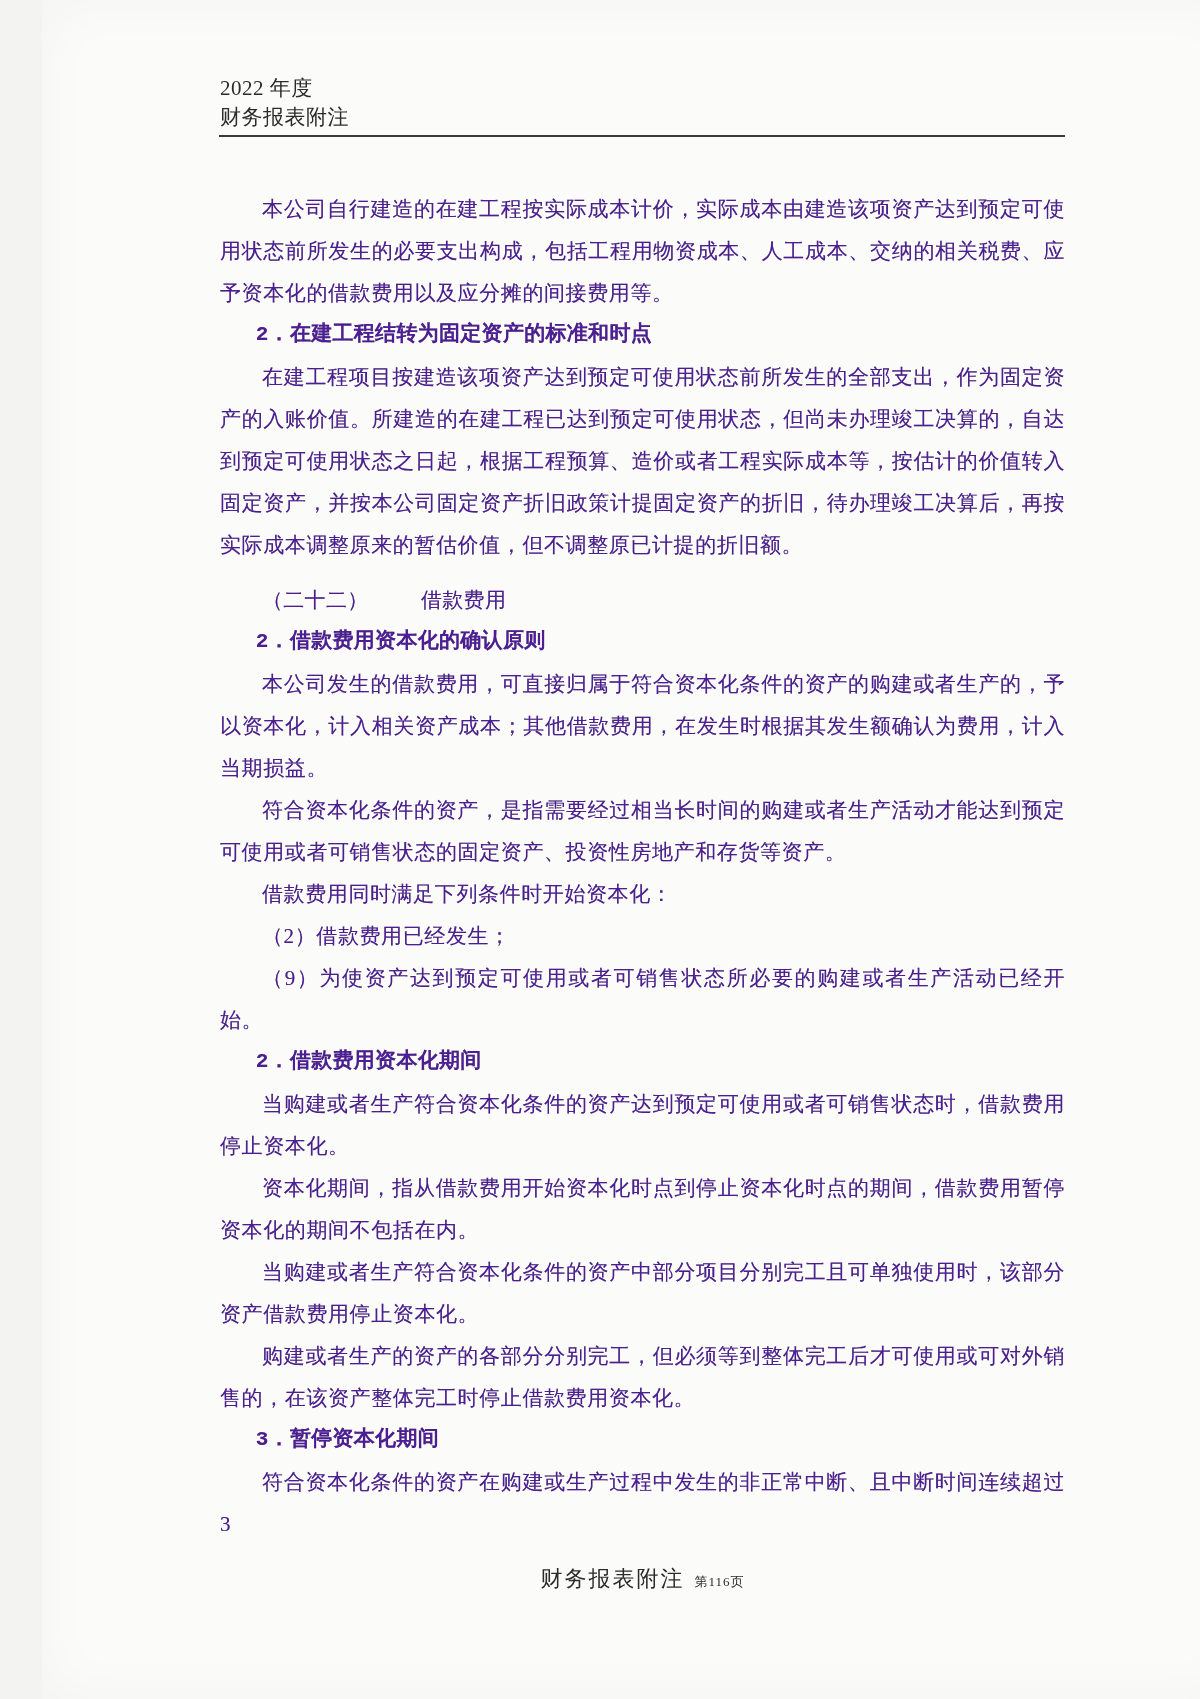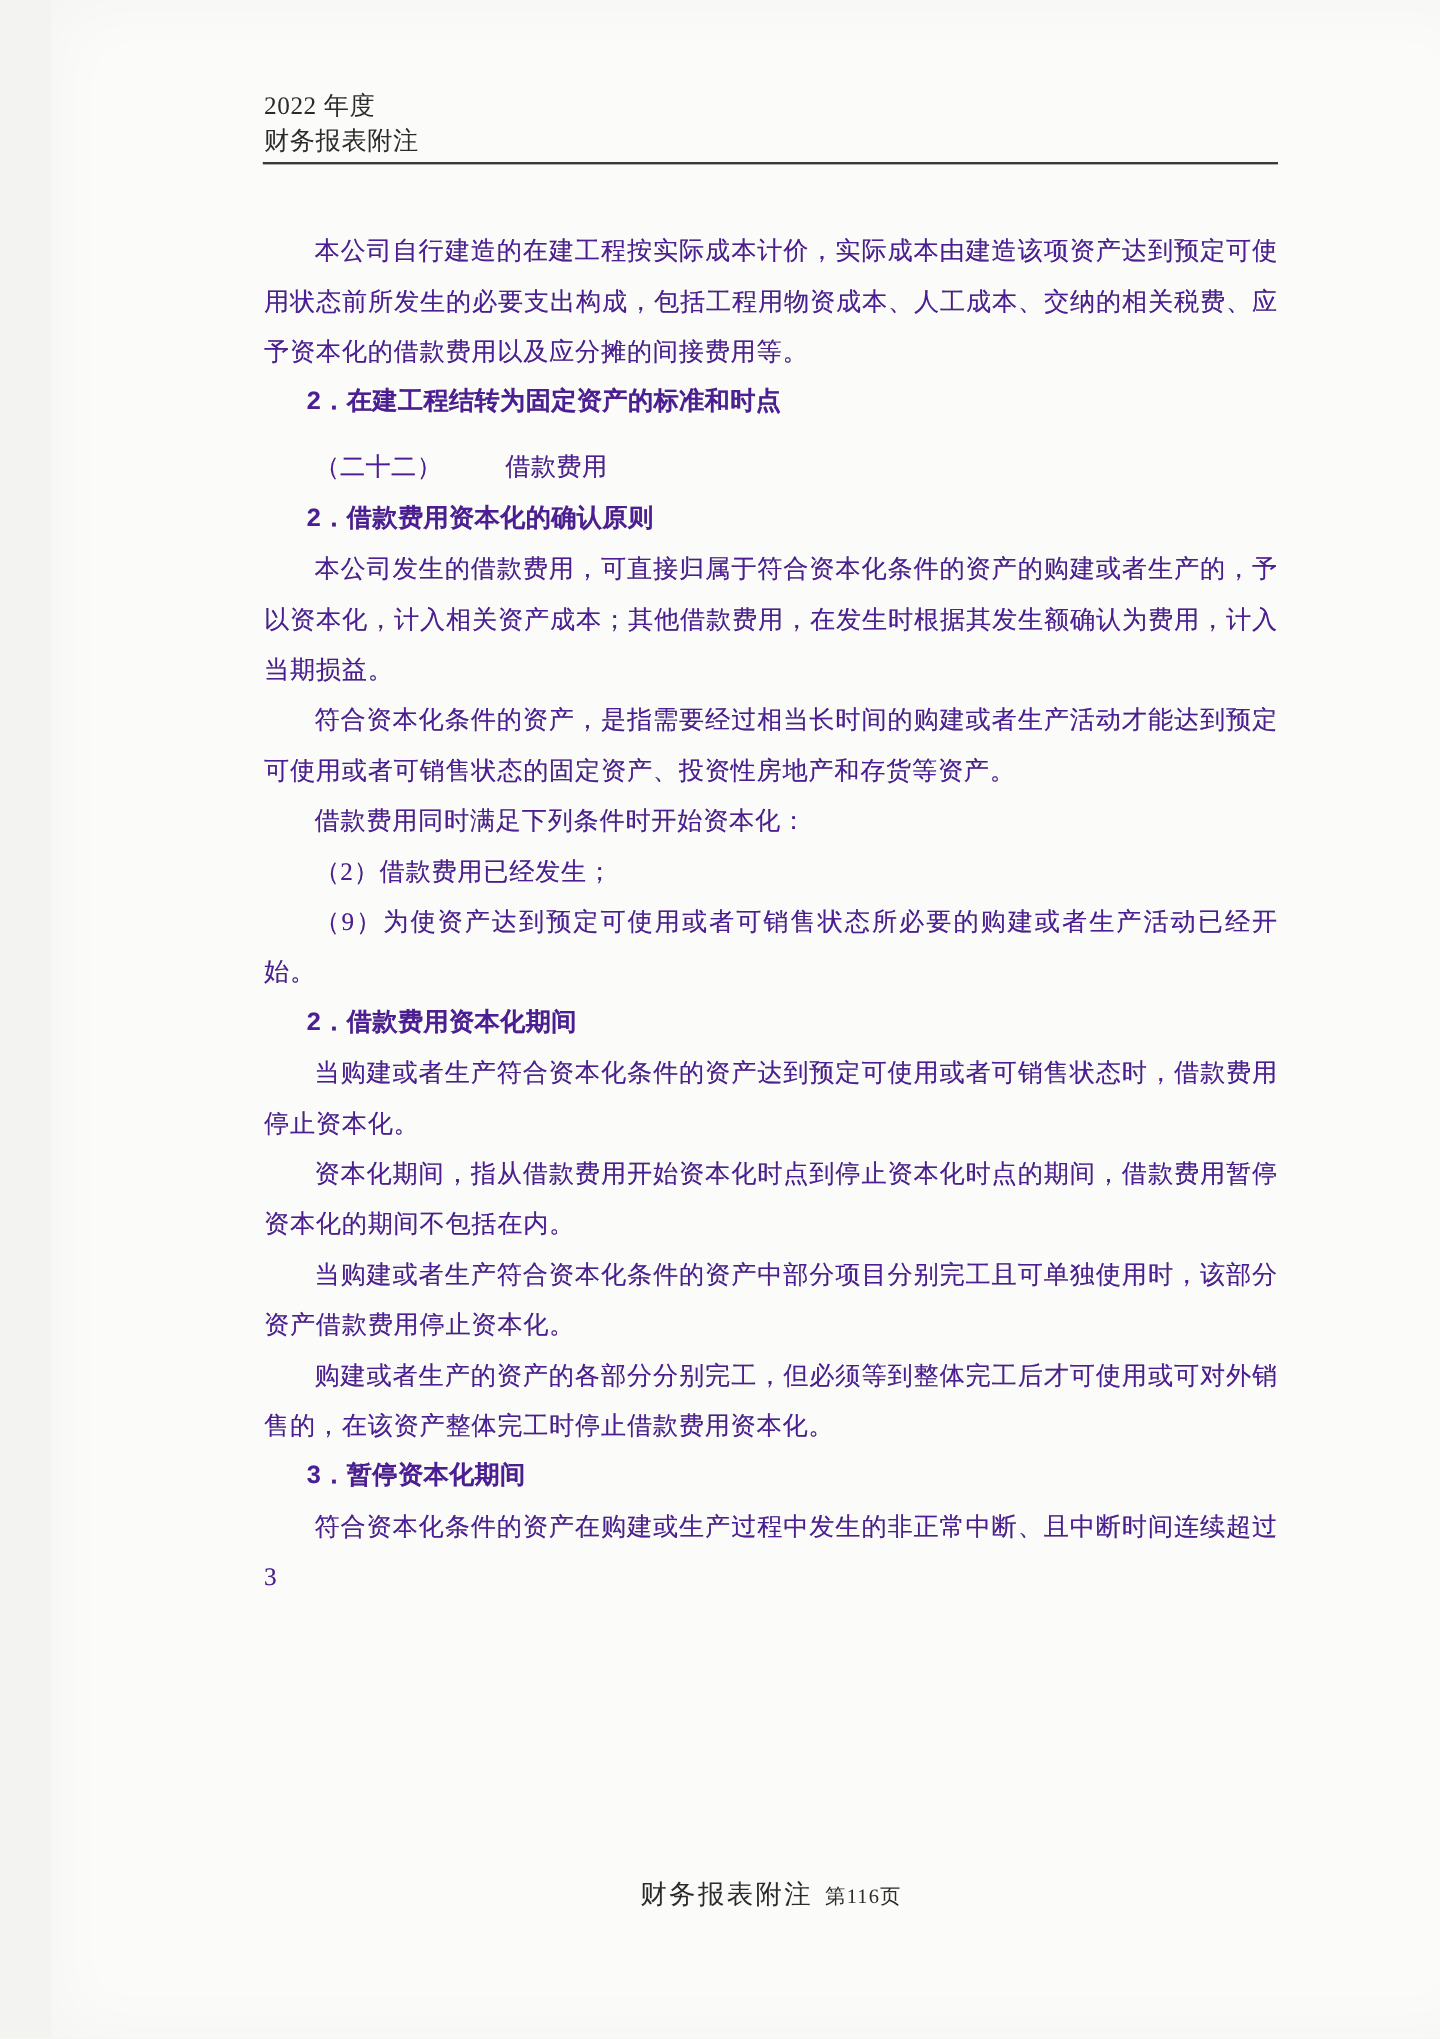--- a/index.html
+++ b/index.html
@@ -41,21 +41,21 @@
     text-align: justify;
     text-justify: inter-ideograph;
     color: #4c1d95;
     text-shadow: 0 0 0.5px rgba(40,40,40,0.45);
   }
   .content p { margin: 0; }
   .para { text-indent: 2em; }
   .heading {
     text-indent: 1.7em;
     font-weight: 700;
-    font-family: Liberation Sans, sans-serif;
+    font-family: Liberation Mono, monospace;
     letter-spacing: 0.3px;
   }
   .section-heading {
     text-indent: 2em;
     margin-top: 13px !important;
     font-weight: 400;
     font-family: "Liberation Sans", "DejaVu Sans", sans-serif;
     letter-spacing: 0.3px;
   }
   .section-heading .section-title { margin-left: 2.5em; }
@@ -65,39 +65,40 @@
     width: 845px;
     text-align: center;
     color: #2b2b2b;
     white-space: nowrap;
   }
   .footer-title {
     font-size: 22px;
     letter-spacing: 2px;
   }
   .footer-page {
-    font-size: 17px;
+    font-size: 13px;
     margin-left: 10px;
     letter-spacing: 1px;
   }
 </style>
 </head>
 <body>
 
 <div class="page">
 
   <div class="page-header">
     <div>2022 年度</div>
     <div>财务报表附注</div>
   </div>
   <div class="header-rule"></div>
 
   <div class="content">
     <p class="para">本公司自行建造的在建工程按实际成本计价，实际成本由建造该项资产达到预定可使用状态前所发生的必要支出构成，包括工程用物资成本、人工成本、交纳的相关税费、应予资本化的借款费用以及应分摊的间接费用等。</p>
     <p class="heading">2．在建工程结转为固定资产的标准和时点</p>
+    <p class="para">在建工程项目按建造该项资产达到预定可使用状态前所发生的全部支出，作为固定资产的入账价值。所建造的在建工程已达到预定可使用状态，但尚未办理竣工决算的，自达到预定可使用状态之日起，根据工程预算、造价或者工程实际成本等，按估计的价值转入固定资产，并按本公司固定资产折旧政策计提固定资产的折旧，待办理竣工决算后，再按实际成本调整原来的暂估价值，但不调整原已计提的折旧额。</p>
     <p class="section-heading"><span>（二十二）</span><span class="section-title">借款费用</span></p>
     <p class="heading">2．借款费用资本化的确认原则</p>
     <p class="para">本公司发生的借款费用，可直接归属于符合资本化条件的资产的购建或者生产的，予以资本化，计入相关资产成本；其他借款费用，在发生时根据其发生额确认为费用，计入当期损益。</p>
     <p class="para">符合资本化条件的资产，是指需要经过相当长时间的购建或者生产活动才能达到预定可使用或者可销售状态的固定资产、投资性房地产和存货等资产。</p>
     <p class="para">借款费用同时满足下列条件时开始资本化：</p>
     <p class="para">（2）借款费用已经发生；</p>
     <p class="para">（9）为使资产达到预定可使用或者可销售状态所必要的购建或者生产活动已经开始。</p>
     <p class="heading">2．借款费用资本化期间</p>
     <p class="para">当购建或者生产符合资本化条件的资产达到预定可使用或者可销售状态时，借款费用停止资本化。</p>
     <p class="para">资本化期间，指从借款费用开始资本化时点到停止资本化时点的期间，借款费用暂停资本化的期间不包括在内。</p>

